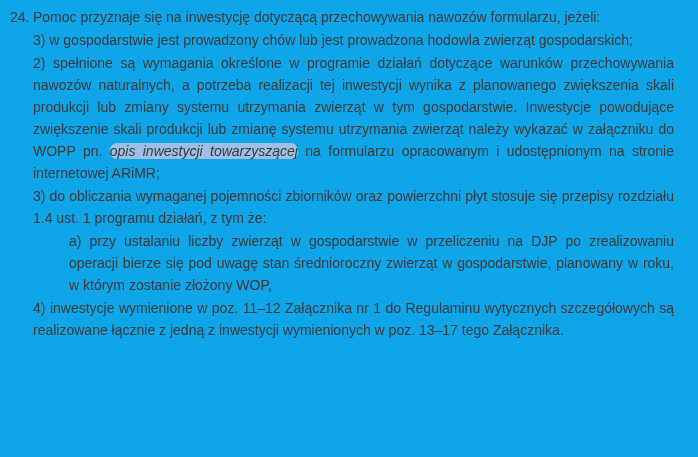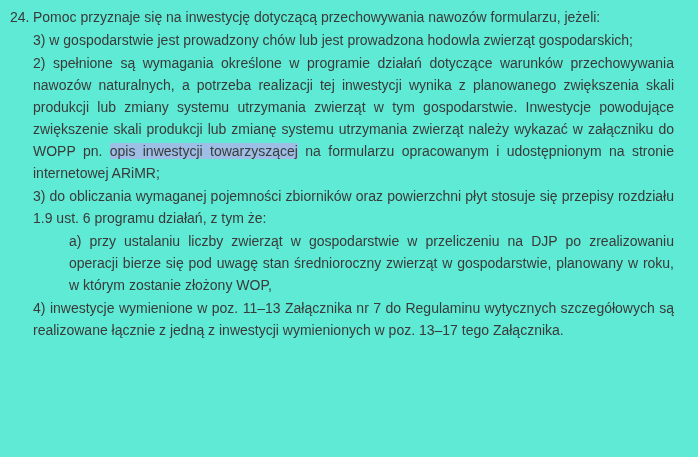--- a/index.html
+++ b/index.html
@@ -5,21 +5,21 @@
   html, body {
     margin: 0;
     padding: 0;
     background: #ffffff;
   }
   .page {
     position: relative;
     width: 698px;
     height: 457px;
     box-sizing: border-box;
-    background: #5eead4;
+    background: #0ea5e9;
     padding: 6px 24px 0 33px;
     font-family: "Liberation Sans", "DejaVu Sans", sans-serif;
     font-size: 14px;
     line-height: 22px;
     color: #3a3a3a;
     overflow: hidden;
   }
   .para {
     text-align: justify;
     margin: 0 0 1px 0;
@@ -30,35 +30,37 @@
   .item-num {
     position: absolute;
     left: -23px;
     top: 0;
   }
   .sub {
     margin-left: 36px;
   }
   .hl {
     background: #9dbfe6;
+    font-style: italic;
+    border-radius: 7px;
   }
 </style>
 </head>
 <body>
 
 <div class="page">
 
   <div class="para intro">
     <span class="item-num">24.</span><span>Pomoc przyznaje się na inwestycję dotyczącą przechowywania nawozów formularzu, jeżeli:</span>
   </div>
 
   <div class="para">3) w gospodarstwie jest prowadzony chów lub jest prowadzona hodowla zwierząt gospodarskich;</div>
 
   <div class="para"><span>2) spełnione są wymagania określone w programie działań dotyczące warunków przechowywania nawozów naturalnych, a potrzeba realizacji tej inwestycji wynika z planowanego zwiększenia skali produkcji lub zmiany systemu utrzymania zwierząt w tym gospodarstwie. Inwestycje powodujące zwiększenie skali produkcji lub zmianę systemu utrzymania zwierząt należy wykazać w załączniku do WOPP pn. </span><span class="hl">opis inwestycji towarzyszącej</span><span> na formularzu opracowanym i udostępnionym na stronie internetowej ARiMR;</span></div>
 
-  <div class="para">3) do obliczania wymaganej pojemności zbiorników oraz powierzchni płyt stosuje się przepisy rozdziału 1.9 ust. 6 programu działań, z tym że:</div>
+  <div class="para">3) do obliczania wymaganej pojemności zbiorników oraz powierzchni płyt stosuje się przepisy rozdziału 1.4 ust. 1 programu działań, z tym że:</div>
 
   <div class="para sub">a) przy ustalaniu liczby zwierząt w gospodarstwie w przeliczeniu na DJP po zrealizowaniu operacji bierze się pod uwagę stan średnioroczny zwierząt w gospodarstwie, planowany w roku, w którym zostanie złożony WOP,</div>
 
 
-  <div class="para">4) inwestycje wymienione w poz. 11–13 Załącznika nr 7 do Regulaminu wytycznych szczegółowych są realizowane łącznie z jedną z inwestycji wymienionych w poz. 13–17 tego Załącznika.</div>
+  <div class="para">4) inwestycje wymienione w poz. 11–12 Załącznika nr 1 do Regulaminu wytycznych szczegółowych są realizowane łącznie z jedną z inwestycji wymienionych w poz. 13–17 tego Załącznika.</div>
 
 </div>
 
 </body></html>

